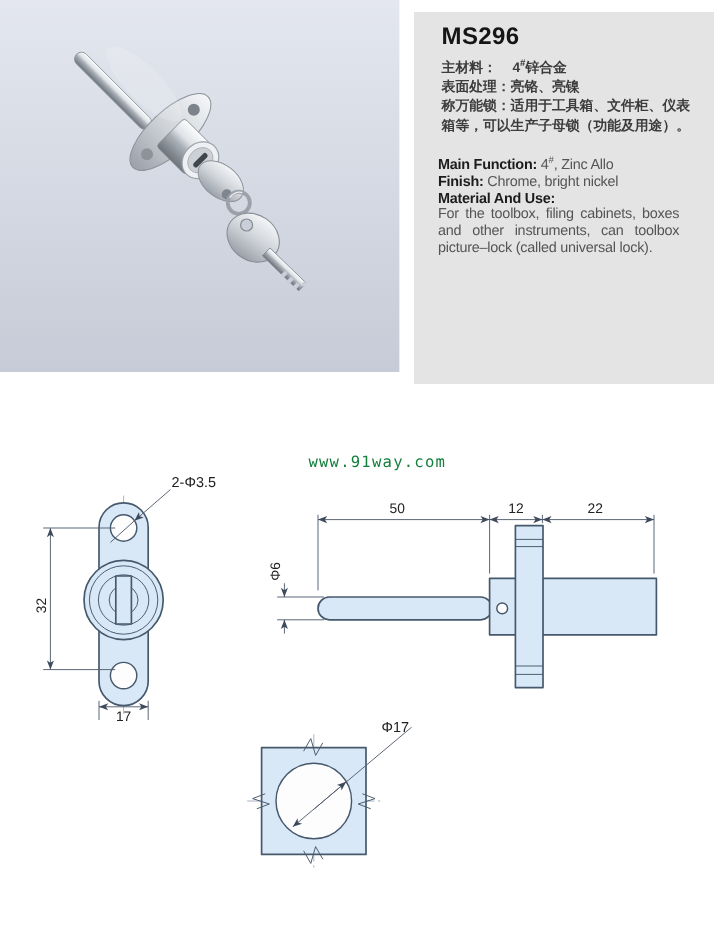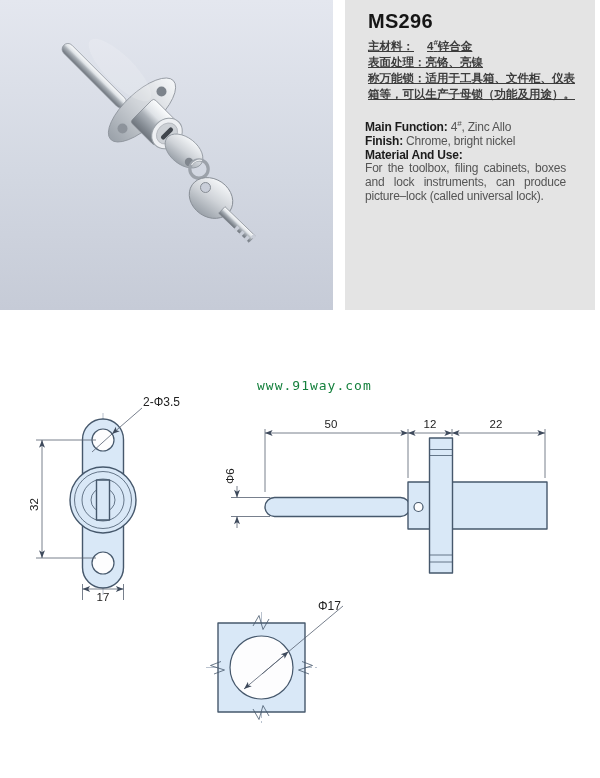--- a/index.html
+++ b/index.html
@@ -1,25 +1,25 @@
 <!DOCTYPE html>
 <html><head>
 <meta charset="utf-8">
 <style>
   html,body{margin:0;padding:0;background:#fff;}
   .page{position:relative;width:600px;height:778px;background:#ffffff;overflow:hidden;
         font-family:"Liberation Sans",sans-serif;}
   
   .photo-panel{position:absolute;left:0;top:0;width:333px;height:310px;}
   
-  .info-panel{position:absolute;left:345px;top:0;width:250px;height:310px;background:#e4e4e4;}
+  .info-panel{position:absolute;left:345px;top:10px;width:250px;height:310px;background:#e4e4e4;}
   .model{position:absolute;left:23px;top:10px;margin:0;font-size:20px;font-weight:bold;
          color:#151515;letter-spacing:.3px;}
   .zh{position:absolute;left:23px;top:35px;width:216px;font-size:11.5px;font-weight:bold;
-      color:#3c3c3c;line-height:16.2px;text-decoration:underline;}
+      color:#3c3c3c;line-height:16.2px;}
   .zh sup{font-size:8px;}
   .zh .val{margin-left:13px;}
   .en{position:absolute;left:20px;top:117px;width:201px;font-size:12px;line-height:13.8px;
       letter-spacing:-0.2px;color:#555;}
   .en b{color:#1c1c1c;}
   .en sup{font-size:8px;}
   .jline{text-align:justify;text-align-last:justify;}
   
   .watermark{position:absolute;left:257px;top:378px;font-family:"DejaVu Sans Mono",monospace;
              font-size:13px;letter-spacing:1px;color:#15803d;}
@@ -95,21 +95,21 @@
       <div>
         <b>Main Function:</b> <span>4</span><sup>#</sup><span>, Zinc Allo</span>
       </div>
       <div>
         <b>Finish:</b> <span>Chrome, bright nickel</span>
       </div>
       <div>
         <b>Material And Use:</b>
       </div>
       <div class="jline">For the toolbox, filing cabinets, boxes</div>
-      <div class="jline">and lock instruments, can produce</div>
+      <div class="jline">and other instruments, can toolbox</div>
       <div>picture–lock (called universal lock).</div>
     </div>
   </div>
 
   <div class="watermark">www.91way.com</div>
 
   <svg class="drawings" viewBox="0 390 600 370">
     <defs>
       <marker id="arr" viewBox="0 0 10 8" refX="9.5" refY="4" markerWidth="11" markerHeight="8.5" orient="auto-start-reverse">
         <path d="M0.5,0.5 L9.5,4 L0.5,7.5 L2.8,4 Z" fill="#3e4a5c"></path>

